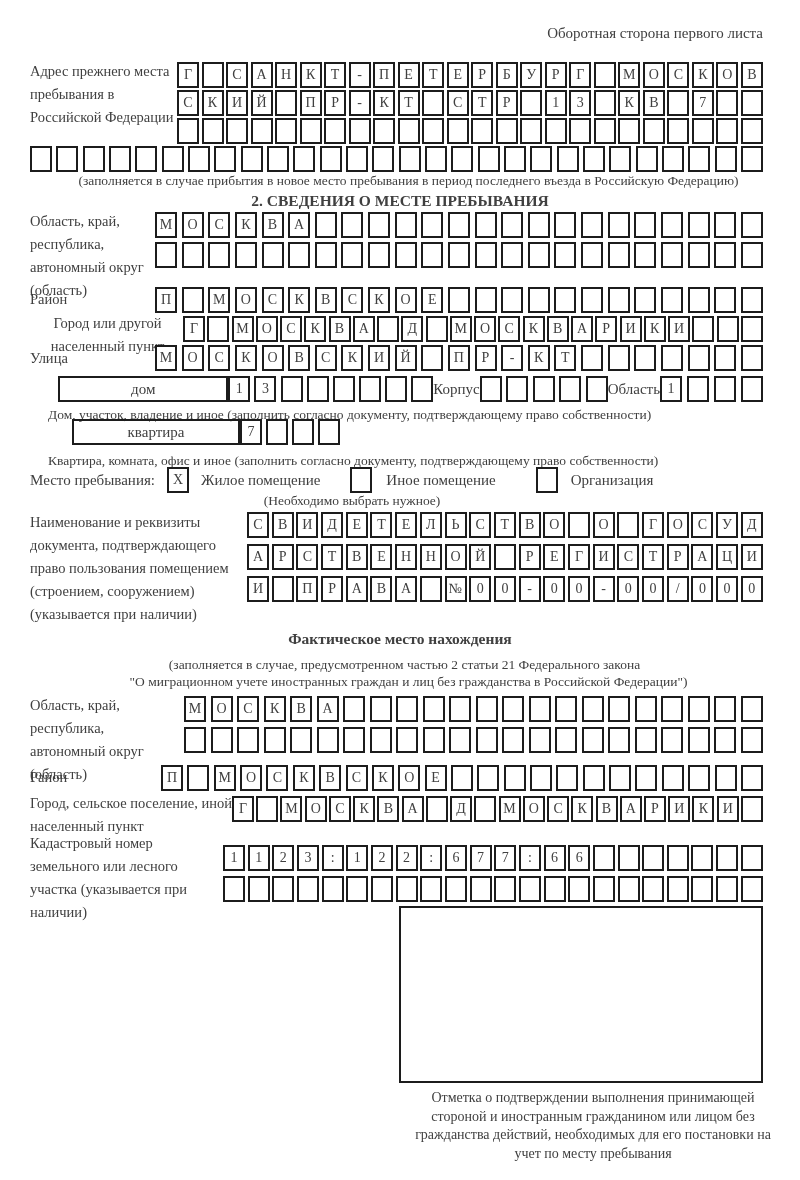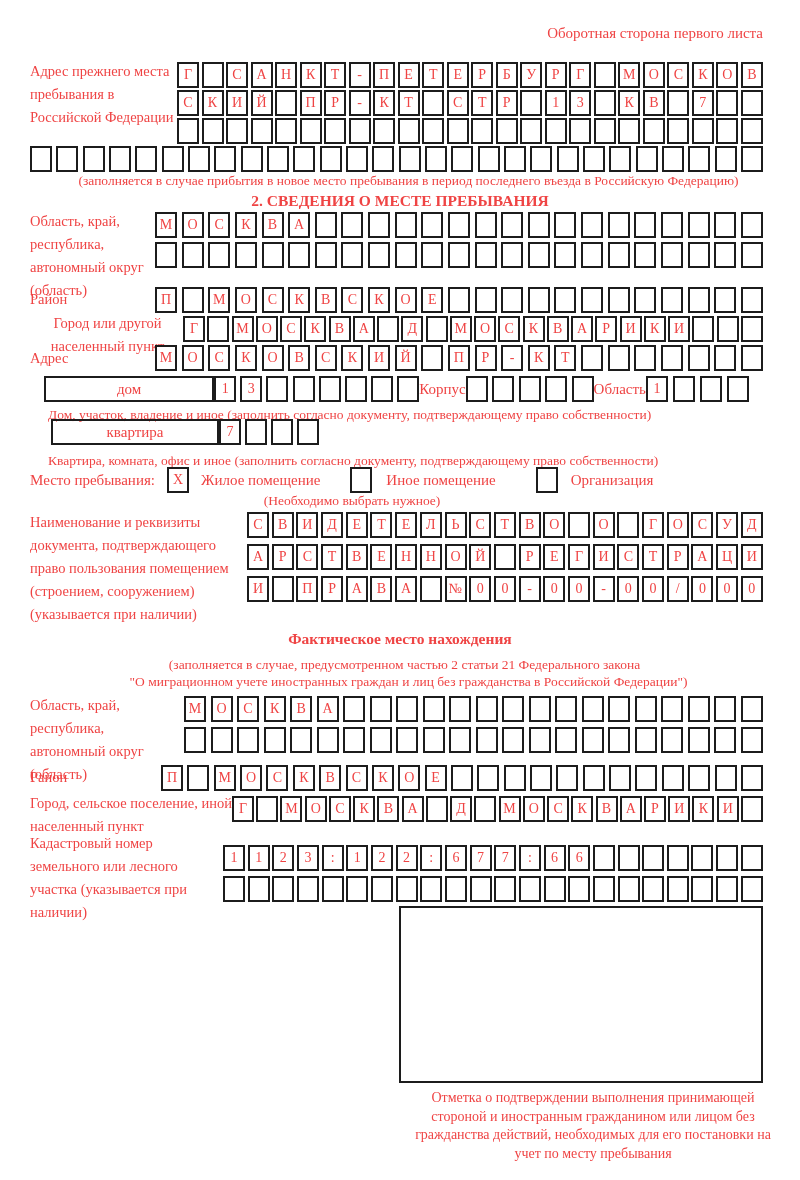--- a/index.html
+++ b/index.html
@@ -1,38 +1,38 @@
 <!DOCTYPE html>
 <html><head>
 <meta charset="utf-8">
 <style>
   html,body { margin:0; padding:0; background:#fff; }
   .page {
     position:relative; width:800px; height:1180px; background:#ffffff;
-    font-family:"Liberation Serif","DejaVu Serif",serif; color:#ef4444;
+    font-family:"Liberation Serif","DejaVu Serif",serif; color:#404040;
     overflow:hidden;
   }
   .abs { position:absolute; }
   .lbl { font-size:14.5px; line-height:23px; }
   .note { font-size:13.5px; line-height:17px;margin-left:12px; }
   .center { text-align:center; }
   .bold { font-weight:bold; }
   .boxrow { display:flex; justify-content:space-between; }
   .cbox {
     width:22px; height:26px; box-sizing:border-box;
     border:2px solid #1c1c1c; background:#fff;
     display:inline-flex; align-items:center; justify-content:center;
     font-size:14px; line-height:1; flex:0 0 auto;
   }
   .labelbox {
     height:26px; box-sizing:border-box; border:2px solid #1c1c1c;
     display:flex; align-items:center; justify-content:center;
     font-size:15px; flex:0 0 auto;
   }
-  .row-flex { display:flex; justify-content:center; align-items:center; }
+  .row-flex { display:flex; justify-content:flex-end; align-items:center; }
   .inline-lbl { font-size:15px; flex:0 0 auto; }
   .stamp-box { box-sizing:border-box; border:2px solid #1c1c1c; background:#fff; }
   .title { font-size:15.5px; }
 </style>
 </head>
 <body>
 
 <div class="page">
 
   <div class="abs lbl" style="top:22px; right:37px; font-size:15px;">Оборотная сторона первого листа</div>
@@ -250,21 +250,21 @@
       <span class="cbox">А</span>
       <span class="cbox">Р</span>
       <span class="cbox">И</span>
       <span class="cbox">К</span>
       <span class="cbox">И</span>
       <span class="cbox"></span>
       <span class="cbox"></span>
       <span class="cbox"></span>
     </div>
 
-  <div class="abs lbl" style="left:30px; top:347px;">Адрес</div>
+  <div class="abs lbl" style="left:30px; top:347px;">Улица</div>
   <div class="abs boxrow" style="left:155px; top:345px; width:608px;">
       <span class="cbox">М</span>
       <span class="cbox">О</span>
       <span class="cbox">С</span>
       <span class="cbox">К</span>
       <span class="cbox">О</span>
       <span class="cbox">В</span>
       <span class="cbox">С</span>
       <span class="cbox">К</span>
       <span class="cbox">И</span>

